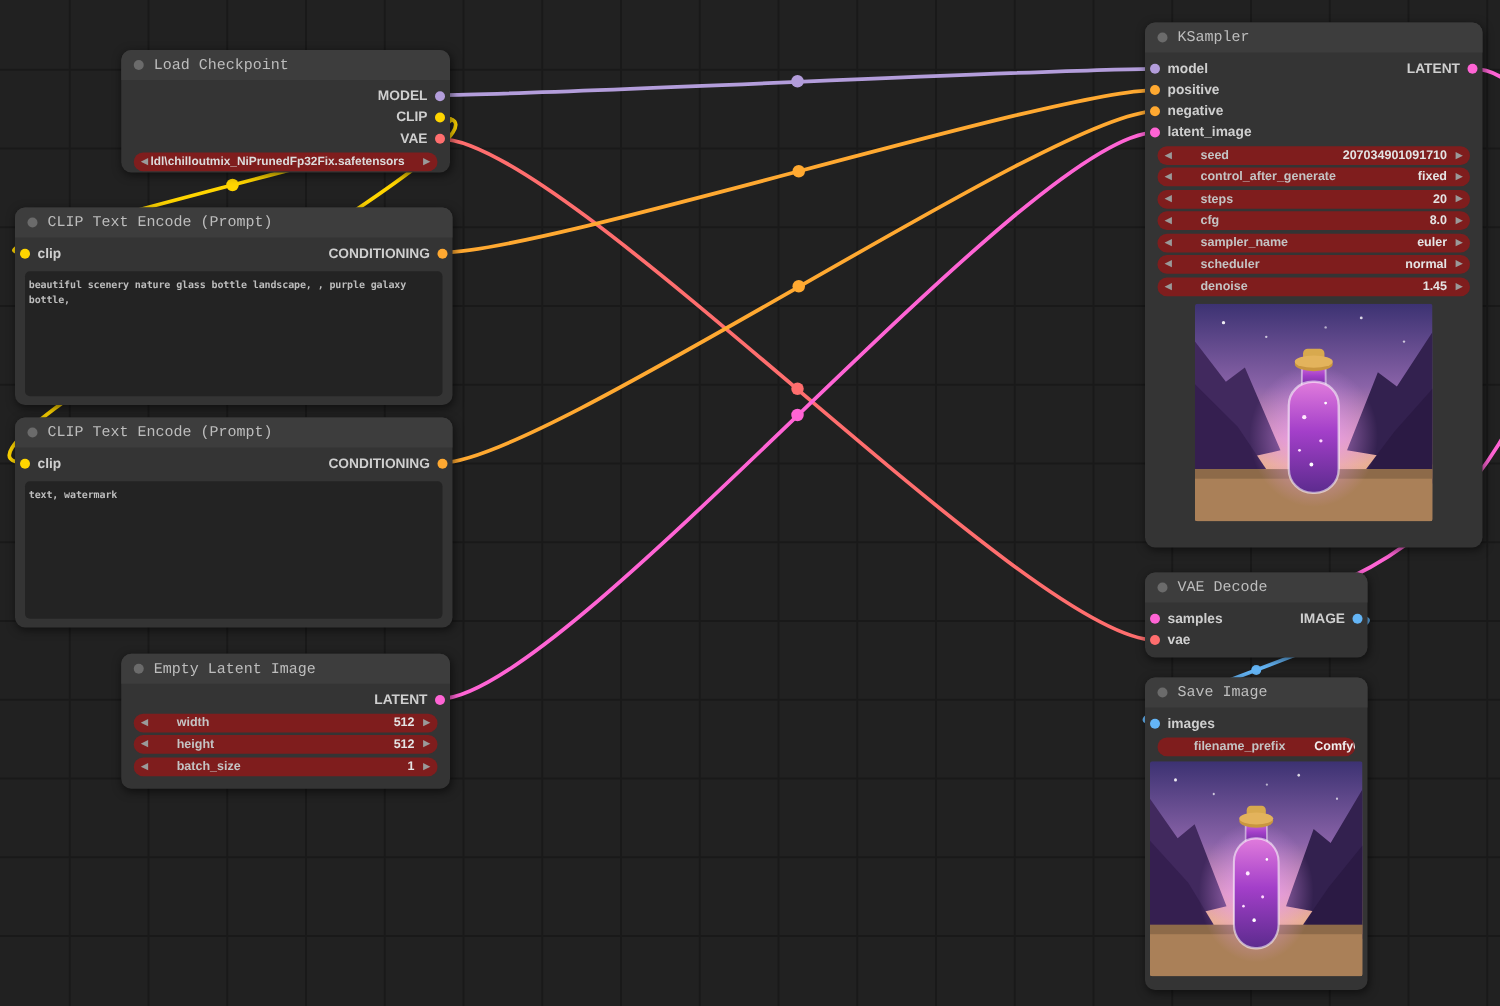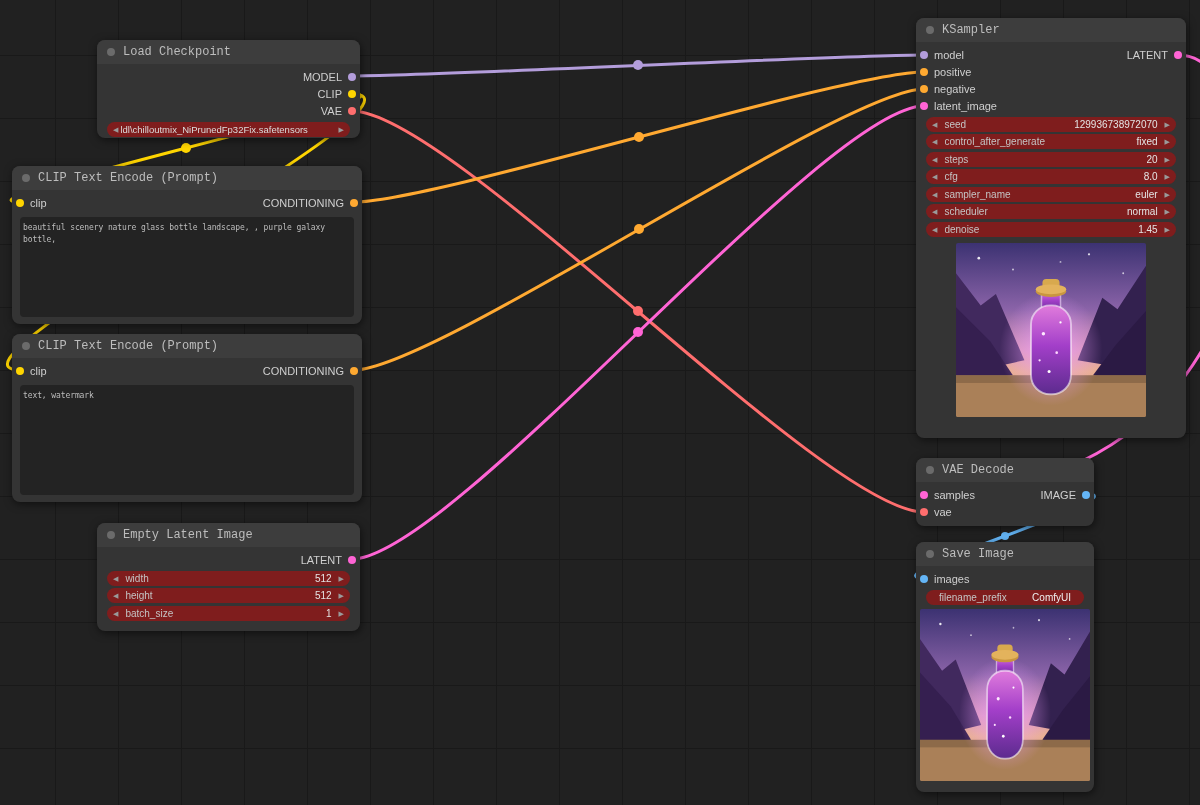--- a/index.html
+++ b/index.html
@@ -24,37 +24,37 @@
     box-shadow:1px 2px 8px rgba(0,0,0,.55);
     color:#c9c9c9;
   }
   .node-header {
     height:24px; display:flex; align-items:center; gap:8px;
     padding:0 10px; background:#3d3d3d;
     border-radius:8px 8px 0 0;
     font-size:12px; color:#bdbdbd; white-space:nowrap;font-family:Liberation Mono, monospace;
   }
   .hdot { width:8px; height:8px; border-radius:50%; background:#6b6b6b; flex:0 0 auto; }
-  .node-body { padding-top:4px; }
+  .node-body { padding-top:4px;font-weight:bold; }
 
   .slot { height:17px; display:flex; align-items:center; font-size:11px; color:#cfcfcf; }
   .slot .grp { display:flex; align-items:center; gap:6px; }
   .slot.in  { justify-content:flex-start; padding-left:4px; }
   .slot.out { justify-content:flex-end;  padding-right:4px; }
   .slot.both { justify-content:space-between; padding:0 4px; }
   .dot { width:8px; height:8px; border-radius:50%; background:#888; flex:0 0 auto; }
 
   .w {
     height:15px; display:flex; align-items:center;
     background:#7f1d1d; border-radius:8px;
     margin:2.5px 10px; padding:0 6px;
     font-size:10px; white-space:nowrap; overflow:hidden;
   }
   .w .arrow { color:#9a9a9a; font-size:7px; line-height:15px; flex:0 0 auto; }
-  .w .wlabel { margin:0 7px; color:#c4c4c4; flex:0 0 auto; }
+  .w .wlabel { margin:0 23px; color:#c4c4c4; flex:0 0 auto; }
   .w .wvalue { flex:1 1 auto; text-align:right; margin-right:7px; color:#e4e4e4; }
   .w.text-widget .wvalue { color:#efefef; }
   .w.combo .wvalue { text-align:left; margin-left:2px; overflow:hidden; text-overflow:ellipsis; color:#dcdcdc; font-size:9.5px; }
 
   .prompt {
     background:#232323; border-radius:4px;
     margin:6px 8px; padding:5px 3px;
     font-family:"DejaVu Sans Mono", monospace;
     font-size:8px; letter-spacing:-0.1px; color:#bdbdbd; line-height:1.5;
     overflow:hidden;
@@ -268,21 +268,21 @@
       <div class="slot in">
         <span class="grp">
             <span class="dot" style="background: rgb(255, 100, 213);"></span>
             <span>latent_image</span>
           </span>
       </div>
 
       <div class="w">
         <span class="arrow">◀</span>
         <span class="wlabel">seed</span>
-        <span class="wvalue">129936738972070</span>
+        <span class="wvalue">207034901091710</span>
         <span class="arrow">▶</span>
       </div>
       <div class="w">
         <span class="arrow">◀</span>
         <span class="wlabel">control_after_generate</span>
         <span class="wvalue">fixed</span>
         <span class="arrow">▶</span>
       </div>
       <div class="w">
         <span class="arrow">◀</span>

